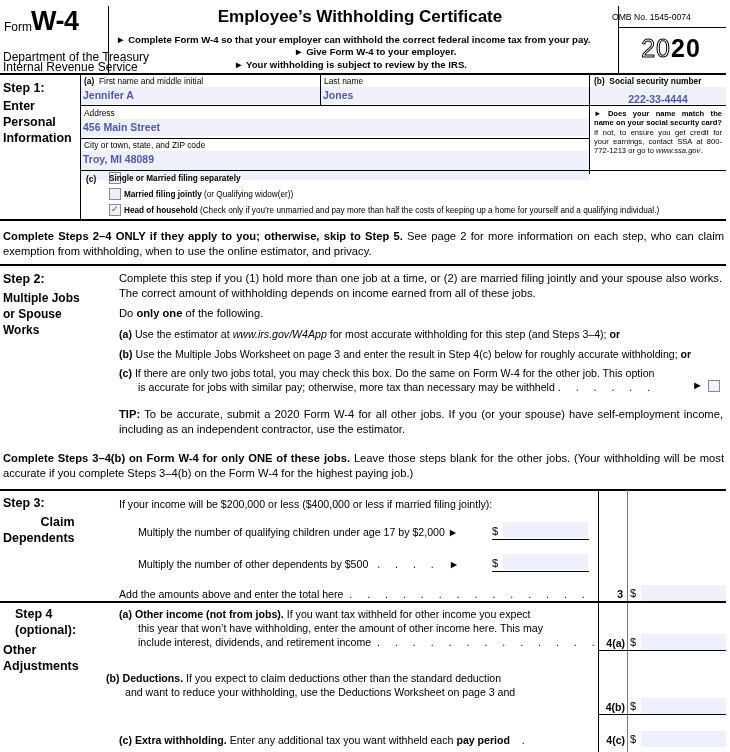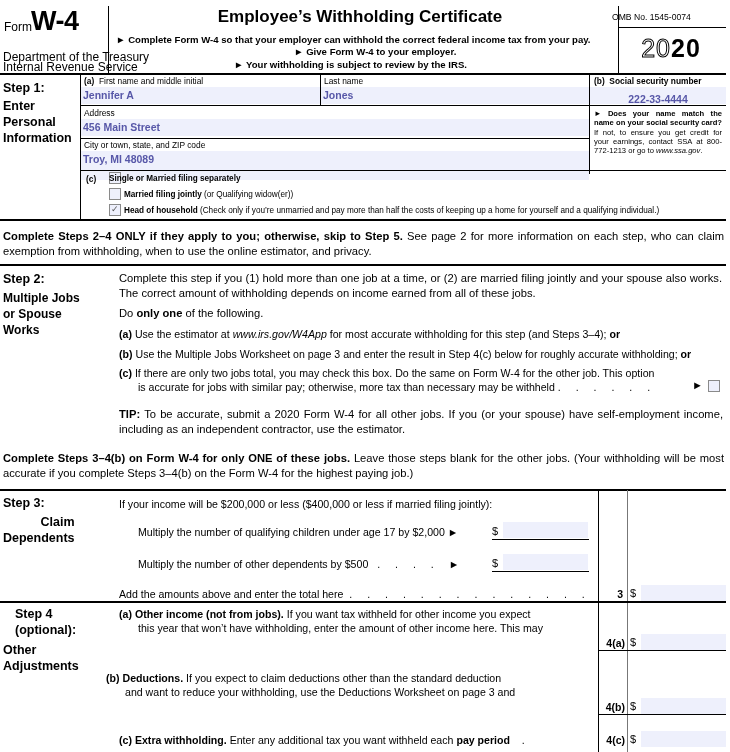--- a/index.html
+++ b/index.html
@@ -179,20 +179,21 @@
   <div>(optional):</div>
 </div>
 <div class="abs step-title" style="left:3px; top:642px;">
   <div>Other</div>
   <div>Adjustments</div>
 </div>
 
 <div class="abs cond" style="left:119px; top:607px; width:470px;">
   <div style="white-space:nowrap;"><b>(a)</b><b> Other income (not from jobs).</b><span> If you want tax withheld for other income you expect</span></div>
   <div style="padding-left:19px; white-space:nowrap;">this year that won’t have withholding, enter the amount of other income here. This may</div>
+  <div style="padding-left:19px; white-space:nowrap;"><span>include interest, dividends, and retirement income</span> &nbsp;<span class="dots">. . . . . . . . . . . . .</span></div>
 </div>
 <div class="box-num" style="left:599px; top:637px; width:26px;">4(a)</div>
 <div class="dollar" style="left:630px; top:636px;">$</div>
 <div class="money-field" style="left:641px; top:634px; width:85px;"><span></span></div>
 <div class="hline" style="left:598px; top:650px; width:128px;"></div>
 
 <div class="abs cond" style="left:106px; top:671px; width:470px;">
   <div style="white-space:nowrap;"><b>(b)</b><b> Deductions.</b><span> If you expect to claim deductions other than the standard deduction</span></div>
   <div style="padding-left:19px; white-space:nowrap;">and want to reduce your withholding, use the Deductions Worksheet on page 3 and</div>
 </div>

